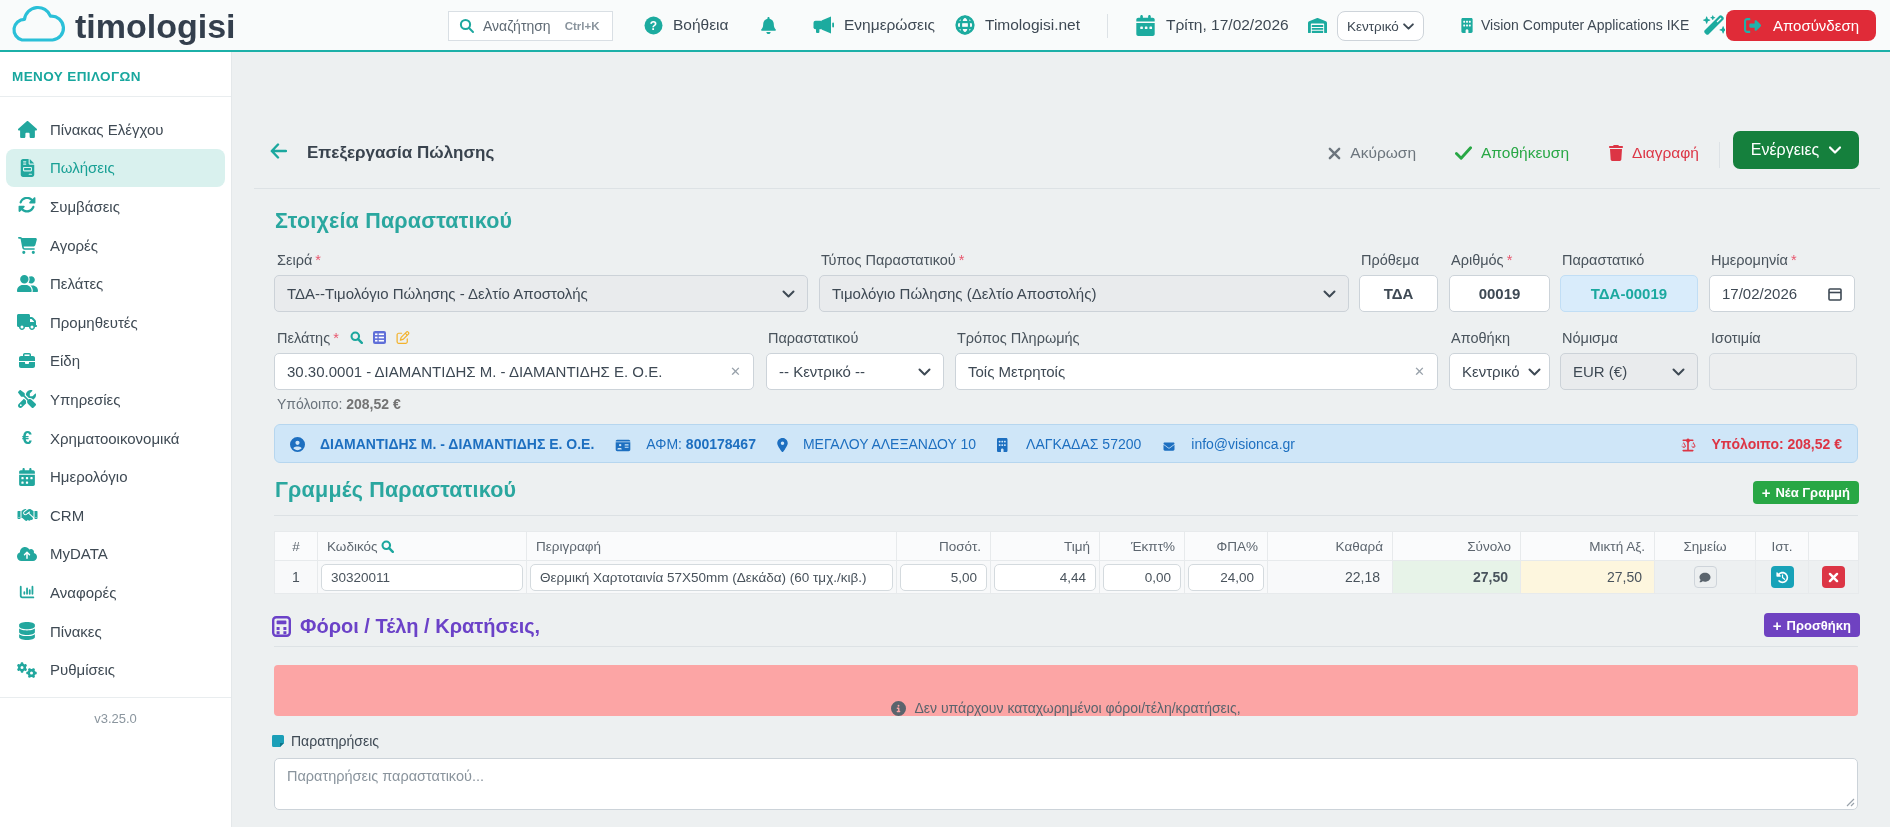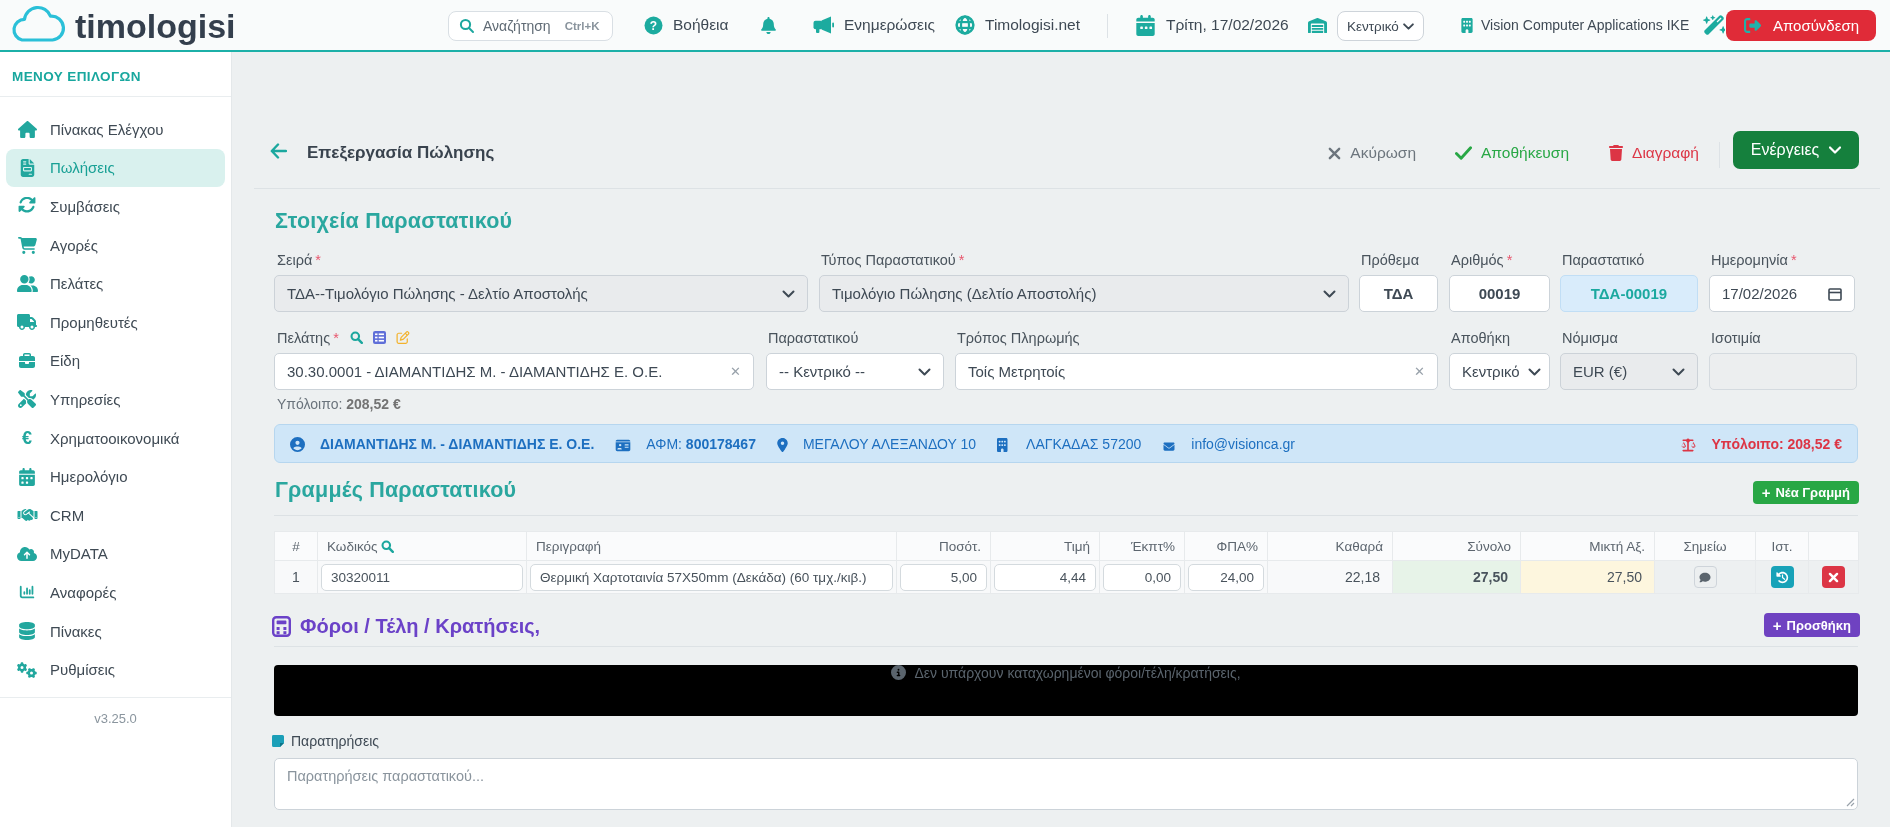--- a/index.html
+++ b/index.html
@@ -3,21 +3,21 @@
 <meta charset="utf-8">
 <title>timologisi</title>
 <style>
 *{margin:0;padding:0;box-sizing:border-box}
 html,body{width:1890px;height:827px;overflow:hidden;font-family:"Liberation Sans",sans-serif;background:#edf0f1;color:#3e4954}
 .nav{position:fixed;top:0;left:0;width:1890px;height:52px;background:#f9fbfb;border-bottom:2px solid #1cb0a8;z-index:10}
 .nav .item{position:absolute;top:0;height:50px;display:flex;align-items:center;gap:10px;font-size:15.5px;color:#3e4954}
 .brand{position:absolute;left:8px;top:3px;display:flex;align-items:center}
 .brand svg{margin-right:7px}
 .brandtxt{font-size:34px;font-weight:800;color:#343f4d;letter-spacing:0px}
-.search{position:absolute;left:448px;top:11px;width:165px;height:30px;border:1px solid #d9dfe4;border-radius:8px;background:#fff;display:flex;align-items:center;padding:0 10px;gap:8px}
+.search{position:absolute;left:448px;top:11px;width:165px;height:30px;border:1px solid #d9dfe4;border-radius:0;background:#fff;display:flex;align-items:center;padding:0 10px;gap:8px}
 .search .ph{font-size:14px;color:#5f6a74}
 .search .kbd{font-size:11.5px;color:#8a949d;margin-left:6px;font-weight:700}
 .vdiv{position:absolute;top:14px;width:1px;height:24px;background:#dde2e6}
 .redbtn{position:absolute;right:14px;top:10px;height:31px;background:#e02b38;border-radius:8px;color:#fff;font-size:15px;display:flex;align-items:center;padding:0 17px;gap:11px}
 .navsel{position:absolute;left:1337px;top:11px;width:87px;height:30px;border:1px solid #ced4da;border-radius:8px;background:#fff;font-size:13.5px;color:#3e4954;display:flex;align-items:center;justify-content:space-between;padding:0 9px}
 .sidebar{position:fixed;top:52px;left:0;width:232px;height:775px;background:#fff;border-right:1px solid #e4e8ea}
 .menuhdr{padding:17px 12px 12px 12px;font-size:13.5px;font-weight:700;color:#18a79e;letter-spacing:.4px}
 .sdiv{height:1px;background:#e9edef;margin:0}
 .menu{padding:13px 6px 8px 6px}
 .mi{height:38.6px;display:flex;align-items:center;gap:12px;padding:0 10px;font-size:15px;color:#3f4a54;border-radius:8px}
@@ -490,21 +490,21 @@
         <rect x="4.6" y="15.2" width="3" height="3" fill="#6b42c8"></rect>
         <rect x="11.4" y="15.2" width="3" height="3" fill="#6b42c8"></rect>
       </svg>
       <span style="font-size:20px;font-weight:700;color:#6b42c8">Φόροι / Τέλη / Κρατήσεις,</span>
     </div>
     <div class="purplebtn" style="top:424px">
       <span style="font-size:15px;font-weight:700">+</span>
       <span>Προσθήκη</span>
     </div>
     <div style="position:absolute;left:42px;top:457px;width:1584px;height:1px;background:#dde2e5"></div>
-    <div style="position:absolute;left:42px;top:476px;width:1584px;height:51px;background:#000000;border-radius:4px;display:flex;align-items:flex-start;justify-content:center;gap:8px;font-size:14px;color:#5a646d">
+    <div style="position:absolute;left:42px;top:476px;width:1584px;height:51px;background:#fca5a5;border-radius:4px;display:flex;align-items:flex-end;justify-content:center;gap:8px;font-size:14px;color:#5a646d">
       <svg width="15" height="15" viewBox="0 0 512 512">
         <path fill="#5a646d" d="M256 512A256 256 0 1 0 256 0a256 256 0 1 0 0 512zM216 336h24V272H216c-13.3 0-24-10.7-24-24s10.7-24 24-24h48c13.3 0 24 10.7 24 24v88h8c13.3 0 24 10.7 24 24s-10.7 24-24 24H216c-13.3 0-24-10.7-24-24s10.7-24 24-24zm40-208a32 32 0 1 1 0 64 32 32 0 1 1 0-64z"></path>
       </svg>
       <span>Δεν υπάρχουν καταχωρημένοι φόροι/τέλη/κρατήσεις,</span>
     </div>
     <div style="position:absolute;left:40px;top:544px;display:flex;align-items:center;gap:7px;font-size:14px;color:#3e4954">
       <svg width="12" height="12" viewBox="0 0 12 12">
         <path d="M0 1.5 A1.5 1.5 0 0 1 1.5 0 H10.5 A1.5 1.5 0 0 1 12 1.5 V8 L8 12 H1.5 A1.5 1.5 0 0 1 0 10.5 Z" fill="#1b9fb8"></path>
         <path d="M12 8 8 12 V8 Z" fill="#0e7488"></path>
       </svg>

